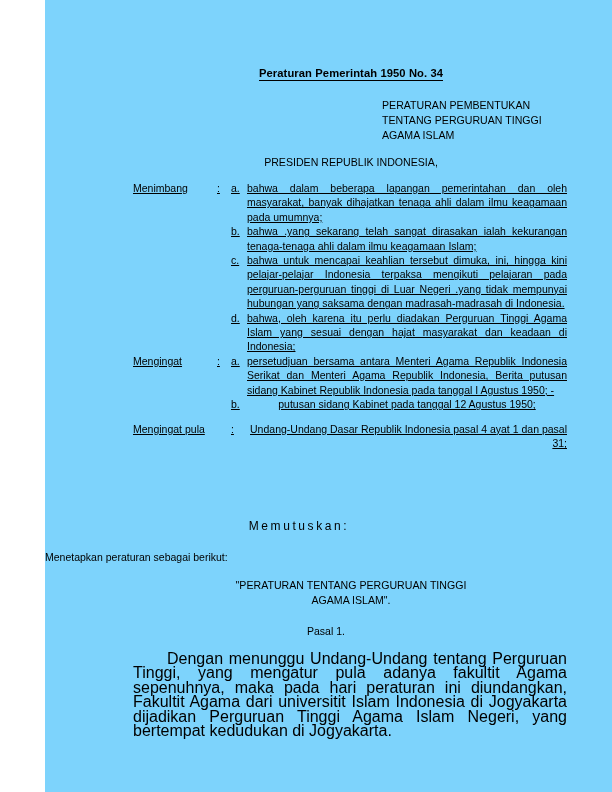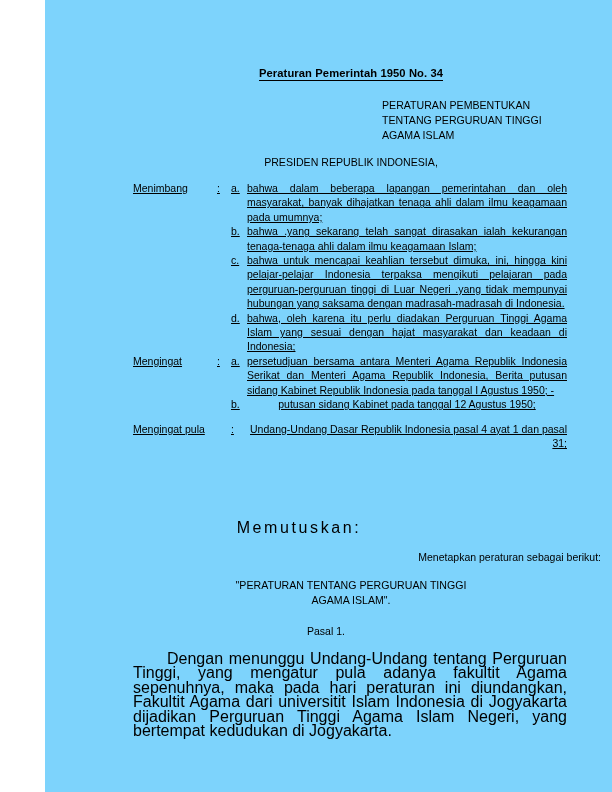--- a/index.html
+++ b/index.html
@@ -113,31 +113,30 @@
     white-space: nowrap;
   }
 
   
   .memutuskan {
     position: absolute;
     left: 0;
     top: 519px;
     width: 508px;
     text-align: center;
-    font-size: 16px;
+    font-size: 12px;
     letter-spacing: 2.6px;
   }
   .menetapkan {
     position: absolute;
     left: 0;
     top: 551px;
     width: 548px;
-    text-align: right;
+    text-align: left;
     font-size: 10.5px;
-    padding-left: 8px;
   }
   .reg-title {
     position: absolute;
     left: 0;
     top: 578px;
     width: 612px;
     text-align: center;
     font-size: 10.6px;
     line-height: 14.6px;
   }

